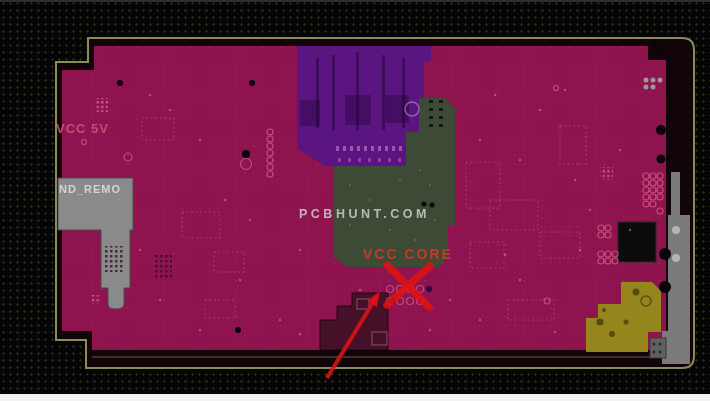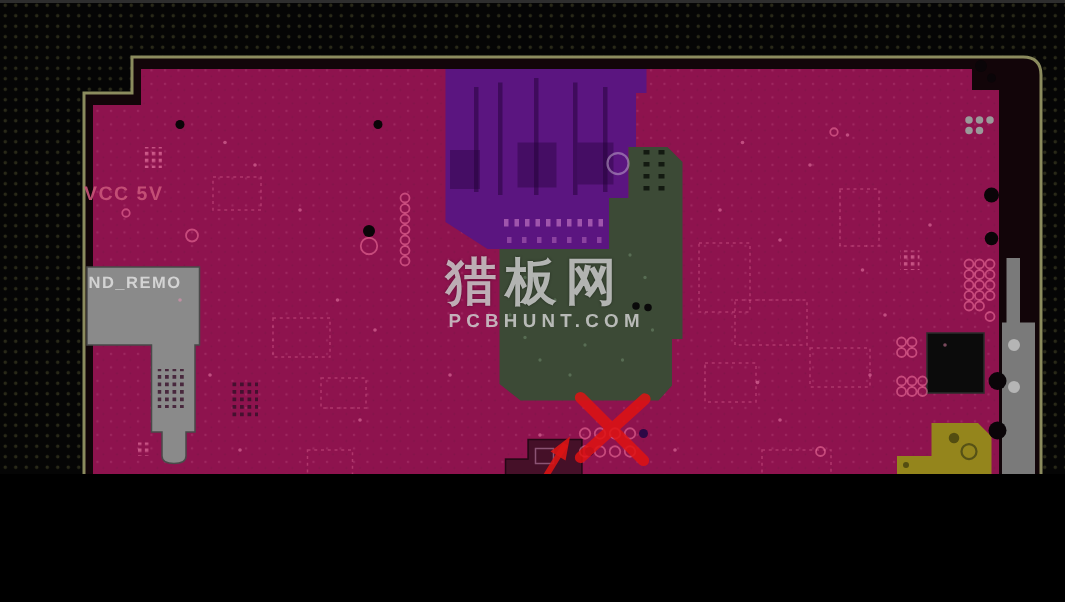--- a/index.html
+++ b/index.html
@@ -1,17 +1,17 @@
 <!DOCTYPE html>
 <html><head>
 <meta charset="utf-8">
 <style>
   html,body{margin:0;padding:0;background:#000;}
   .stage{
-    position:relative;width:710px;height:316px;overflow:hidden;
+    position:relative;width:710px;height:401px;overflow:hidden;
     background-color:#050505;
     background-image:radial-gradient(circle, rgba(125,125,70,0.30) 1px, transparent 1.4px);
     background-size:7px 7px;
     font-family:"Liberation Sans", sans-serif;
   }
   .stage svg{position:absolute;left:0;top:0;}
   .lbl{position:absolute;white-space:nowrap;user-select:none;}
   .lbl-vcc5v{left:56px;top:121px;font-size:13px;font-weight:bold;color:#C9557A;letter-spacing:1px;opacity:.9;}
   .lbl-gnd{left:59px;top:183px;font-size:11px;font-weight:bold;color:#DCDCDC;letter-spacing:1px;opacity:.9;}
   .lbl-vcccore{left:363px;top:246px;font-size:14px;font-weight:bold;color:rgba(206,58,40,.92);letter-spacing:2px;}
@@ -264,18 +264,18 @@
       <line x1="430" y1="266" x2="387" y2="305"></line>
     </g>
     <g>
       <line x1="327" y1="378" x2="377" y2="296" stroke="#D81414" stroke-width="4" opacity=".9"></line>
       <polygon points="380,291 377,307 367,301" fill="#D81414" opacity=".9"></polygon>
     </g>
   </svg>
 
   <span class="lbl lbl-vcc5v">VCC 5V</span>
   <span class="lbl lbl-gnd">ND_REMO</span>
-  <span class="lbl wm-cn">猎板网</span>
+  <span class="lbl lbl-vcccore">VCC CORE</span>
   <span class="lbl wm-en">PCBHUNT.COM</span>
 
   <div class="topline"></div>
   <div class="letterbox"></div>
 </div>
 
 </body></html>

